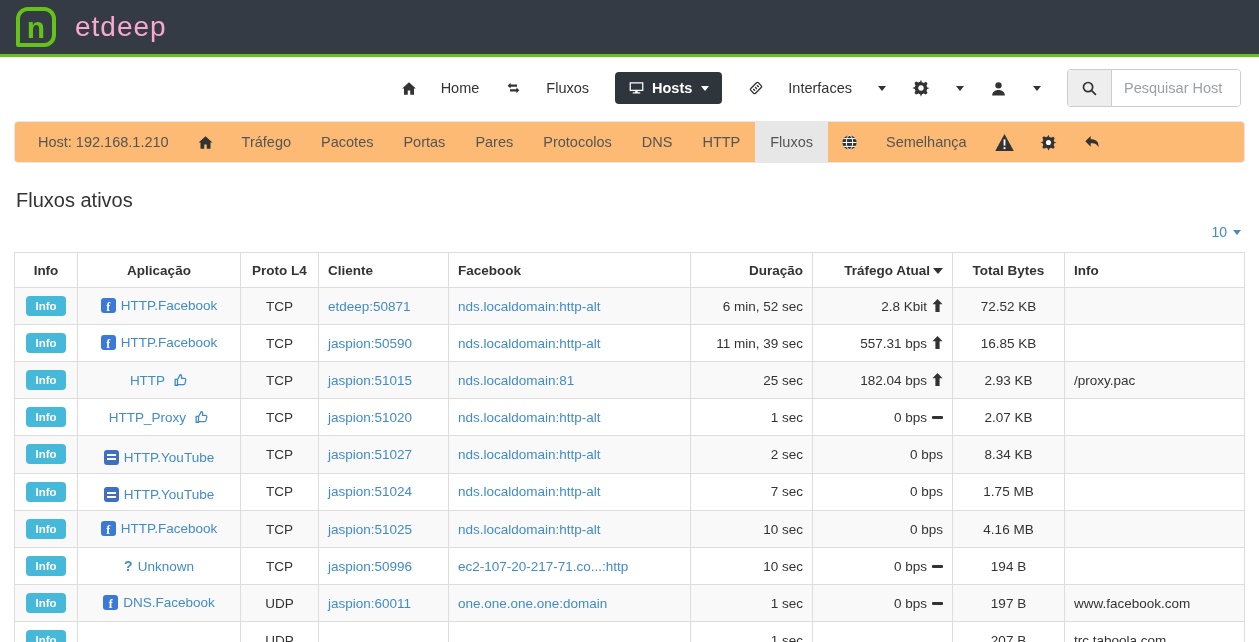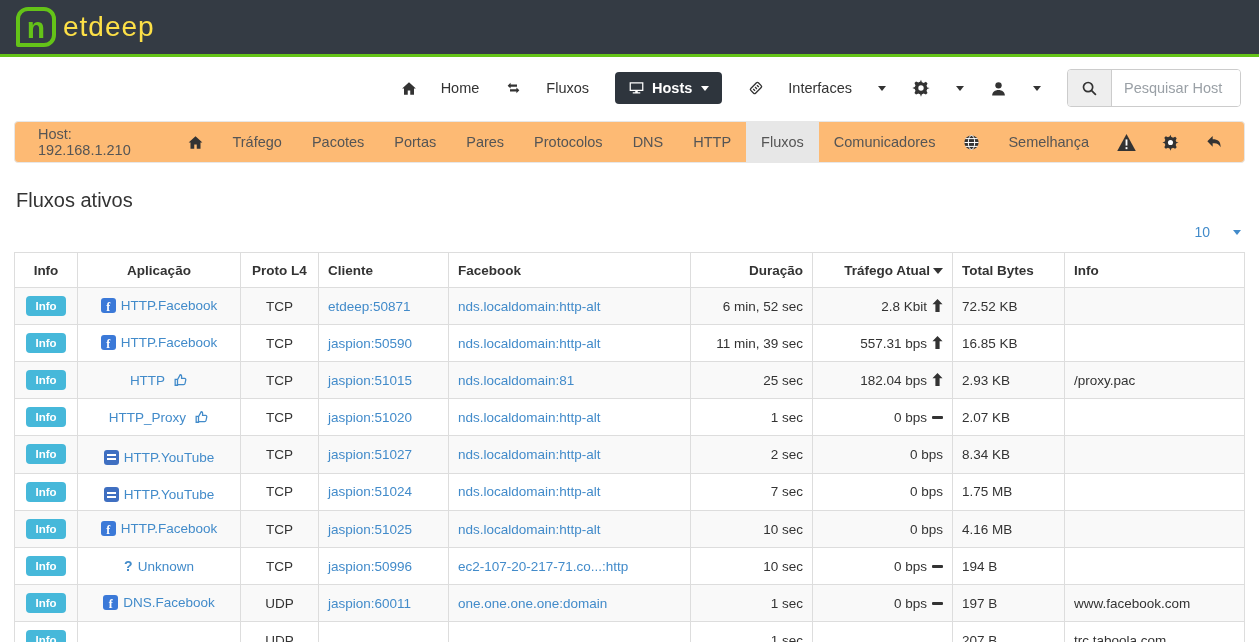--- a/index.html
+++ b/index.html
@@ -6,21 +6,21 @@
   html,body { width: 1259px; height: 642px; overflow: hidden; background:#fff;
     font-family: "Liberation Sans", sans-serif; }
 
   
   .topbar { height:57px; background:#343b44; border-bottom:3px solid #64c318;
     display:flex; align-items:center; padding:0 16px; }
   .logo { display:flex; align-items:center; }
   .logo-box { width:40px; height:40px; border:4px solid #64c318; border-radius:12px 12px 12px 2px;
     display:flex; align-items:center; justify-content:center; }
   .logo-n { color:#64c318; font-size:30px; font-weight:bold; line-height:1; margin-top:2px; }
-  .logo-rest { color:#fde047; font-size:28px; font-weight:300; letter-spacing:1px; margin-left:7px; }
+  .logo-rest { color:#f9a8d4; font-size:28px; font-weight:300; letter-spacing:1px; margin-left:19px; }
 
   
   .menurow { height:62px; display:flex; align-items:center; justify-content:flex-end;
     padding:0 18px; gap:26px; }
   .menu-item { display:flex; align-items:center; gap:24px; color:#333; font-size:14.5px; cursor:pointer; }
   .menu-item svg { display:block; }
   .menu-btn { background:#2e353d; color:#fff; border:none; border-radius:4px;
     padding:8px 13px; font-size:14.5px; display:flex; align-items:center; gap:7px; cursor:pointer;
     font-family:"Liberation Sans", sans-serif; font-weight:bold; }
   .caret { width:0; height:0; border-left:4px solid transparent; border-right:4px solid transparent;
@@ -39,37 +39,37 @@
   .tab.static { cursor:default; color:#555; }
   .tab.active { background:#e7e7e7; color:#555; }
   .tab.icon-tab { padding:0 13px; color:#333; }
 
   
   .page-title { font-size:20px; font-weight:500; color:#333; margin:26px 0 0 16px; }
 
   
   .table-wrap { margin:0 14px; }
   .table-tools { display:flex; justify-content:flex-end; align-items:center; height:40px; padding-right:4px; }
-  .perpage { color:#428bca; font-size:14px; display:flex; align-items:center; gap:21px; cursor:pointer; }
+  .perpage { color:#428bca; font-size:14px; display:flex; align-items:center; gap:4px; cursor:pointer; }
   .perpage .caret { color:#428bca; }
 
   table { width:100%; border-collapse:collapse; font-size:13.5px; color:#333; }
   th, td { border:1px solid #ddd; padding:8px 9px; height:35px; }
   thead th { font-weight:bold; background:#fff; }
   tbody tr:nth-child(odd) { background:#f9f9f9; }
   tbody tr:nth-child(even) { background:#fff; }
 
   .col-info1 { width:63px; text-align:center; }
   .col-app  { width:163px; text-align:center; }
   .col-proto{ width:78px; text-align:center; }
   .col-cli  { width:130px; text-align:left; }
   .col-srv  { width:242px; text-align:left; }
   .col-dur  { width:122px; text-align:right; }
   .col-traf { width:140px; text-align:right; }
-  .col-byte { width:112px; text-align:left; }
+  .col-byte { width:112px; text-align:center; }
   .col-info2{ text-align:left; }
 
   .info-btn { background:#46b8da; color:#fff; font-size:11.5px; font-weight:bold;
     border:none; border-radius:4px; padding:4px 9px; cursor:pointer;
     font-family:"Liberation Sans", sans-serif; }
   a.cell-link { color:#428bca; text-decoration:none; cursor:pointer; }
   .app-cell { display:inline-flex; align-items:center; gap:5px; justify-content:center; }
   .sort-caret { width:0; height:0; border-left:5px solid transparent; border-right:5px solid transparent;
     border-top:6px solid #333; display:inline-block; margin-left:3px; vertical-align:middle; }
 
@@ -160,21 +160,20 @@
       </svg>
   </div>
   <div class="tab">Tráfego</div>
   <div class="tab">Pacotes</div>
   <div class="tab">Portas</div>
   <div class="tab">Pares</div>
   <div class="tab">Protocolos</div>
   <div class="tab">DNS</div>
   <div class="tab">HTTP</div>
   <div class="tab active">Fluxos</div>
-  <div class="tab">Comunicadores</div>
   <div class="tab icon-tab">
     <svg width="17" height="17" viewBox="0 0 24 24">
         <circle cx="12" cy="12" r="10" fill="#333"></circle>
         <ellipse cx="12" cy="12" rx="4.5" ry="10" fill="none" stroke="#fff" stroke-width="1.4"></ellipse>
         <path d="M2 12h20M3.5 6.5h17M3.5 17.5h17" stroke="#fff" stroke-width="1.4" fill="none"></path>
       </svg>
   </div>
   <div class="tab">Semelhança</div>
   <div class="tab icon-tab">
     <svg width="19" height="17" viewBox="0 0 24 22">

